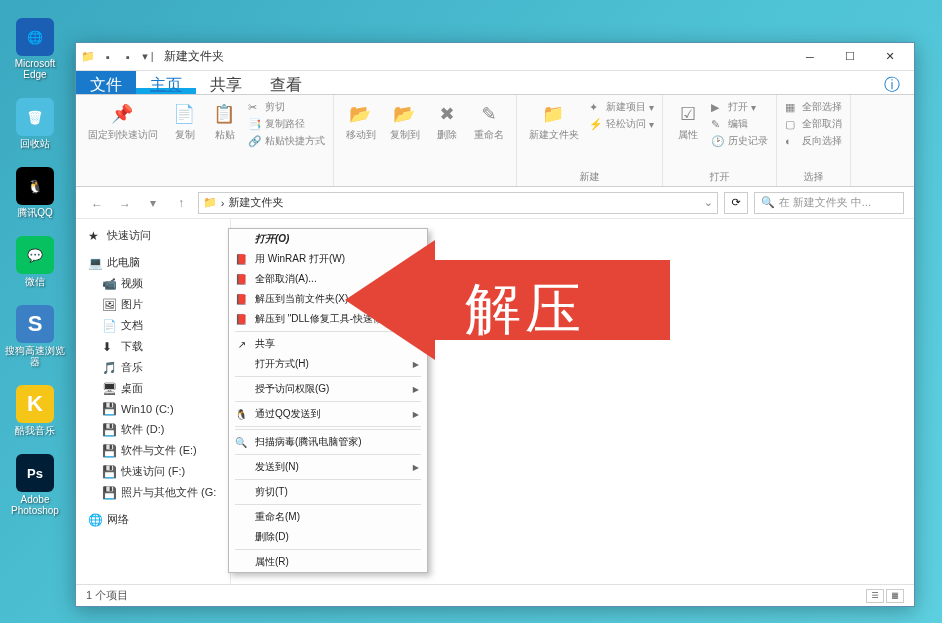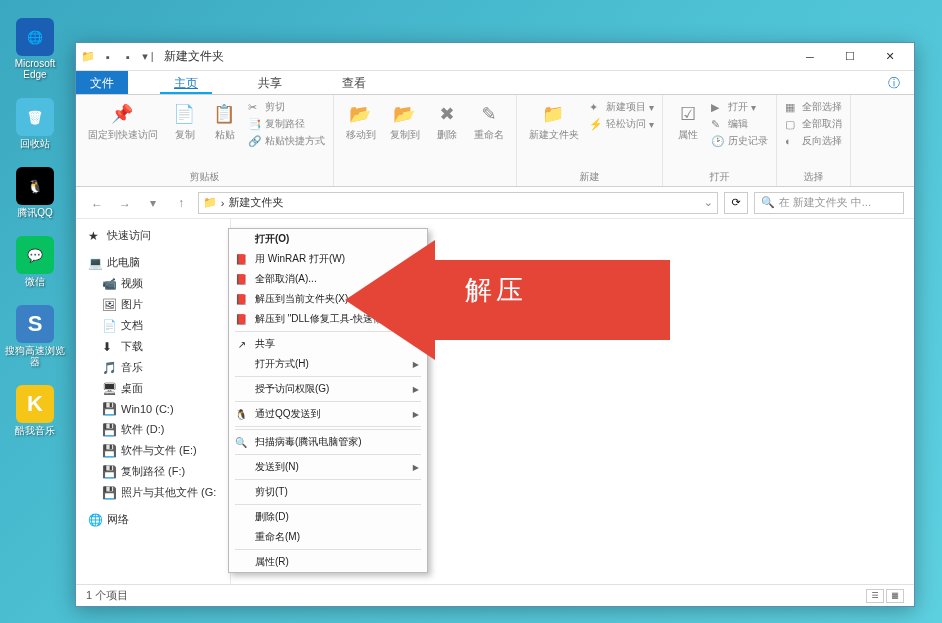--- a/index.html
+++ b/index.html
@@ -16,24 +16,24 @@
 
 
 .title-bar { height: 28px; background: #fff; display: flex; align-items: center; padding: 0 4px; border-bottom: 1px solid #e0e0e0; }
 .title-qat { display: flex; gap: 4px; align-items: center; }
 .title-qat span { width: 16px; height: 16px; font-size: 11px; display: flex; align-items: center; justify-content: center; color: #555; }
 .title-text { margin-left: 8px; font-size: 12px; color: #333; }
 .title-controls { margin-left: auto; display: flex; }
 .title-controls div { width: 40px; height: 26px; display: flex; align-items: center; justify-content: center; font-size: 11px; color: #333; }
 
 
-.ribbon-tabs { height: 24px; display: flex; align-items: stretch; border-bottom: 1px solid #d0d0d0; font-size: 12px; gap: 32px; }
+.ribbon-tabs { height: 24px; display: flex; align-items: stretch; border-bottom: 1px solid #d0d0d0; font-size: 16px; }
 .ribbon-tab { padding: 4px 14px; color: #444; cursor: pointer; }
 .ribbon-tab.file { background: #1979ca; color: #fff; }
-.ribbon-tab.active { border-bottom: 2px solid #0ea5e9; color: #1979ca; text-decoration: underline; }
+.ribbon-tab.active { border-bottom: 6px solid #0ea5e9; color: #1979ca; text-decoration: underline; }
 .ribbon-help { margin-left: auto; padding: 4px 14px; color: #1979ca; }
 
 
 .ribbon { height: 92px; background: #fafafa; border-bottom: 1px solid #d0d0d0; display: flex; font-size: 11px; color: #555; }
 .ribbon-group { border-right: 1px solid #e5e5e5; padding: 4px 8px 2px 8px; display: flex; flex-direction: column; }
 .ribbon-group-body { flex: 1; display: flex; gap: 6px; align-items: flex-start; }
 .ribbon-group-label { text-align: center; font-size: 10px; color: #888; padding-top: 2px; }
 .ribbon-btn { display: flex; flex-direction: column; align-items: center; gap: 2px; padding: 2px 4px; cursor: pointer; }
 .ribbon-btn .ico { width: 26px; height: 26px; display: flex; align-items: center; justify-content: center; font-size: 18px; color: #888; }
 .ribbon-btn .lbl { font-size: 10px; text-align: center; line-height: 1.1; color: #888; }
@@ -61,27 +61,27 @@
 .file-item.selected { background: #cde8ff; outline: 1px solid #8cc5f0; }
 .file-item .fi-icon { width: 40px; height: 36px; margin: 2px auto; background: linear-gradient(#863c6a, #4a1a3a); border-radius: 2px; position: relative; }
 .file-item .fi-icon::before { content: "📚"; position: absolute; font-size: 14px; left: 12px; top: 4px; }
 
 
 .context-menu { position: absolute; left: 228px; top: 228px; width: 200px; background: #fdfdfd; border: 1px solid #bbb; box-shadow: 3px 3px 6px rgba(0,0,0,0.25); font-size: 10px; color: #222; z-index: 100; }
 .cm-item { display: flex; align-items: center; padding: 3px 8px 3px 6px; gap: 6px; cursor: pointer; }
 .cm-item .cm-icon { width: 14px; font-size: 10px; text-align: center; }
 .cm-item .cm-arrow { margin-left: auto; font-size: 8px; color: #666; }
 .cm-sep { height: 1px; background: #e0e0e0; margin: 2px 6px; }
-.cm-bold { font-weight: bold; }
+.cm-bold { font-weight: bold; font-style: italic; }
 
 
 .annotation-arrow { position: absolute; left: 345px; top: 240px; width: 330px; height: 120px; z-index: 200; }
 .arrow-body { position: absolute; left: 85px; top: 20px; width: 240px; height: 80px; background: #e44536; }
 .arrow-head { position: absolute; left: 0; top: 0; width: 0; height: 0; border-top: 60px solid transparent; border-bottom: 60px solid transparent; border-right: 90px solid #e44536; }
-.arrow-text { position: absolute; left: 120px; top: 32px; color: #fff; font-size: 27px; font-weight: normal; letter-spacing: 4px; text-align: center; }
+.arrow-text { position: absolute; left: 120px; top: 32px; color: #fff; font-size: 56px; font-weight: normal; letter-spacing: 4px; text-align: center; }
 
 
 .status-bar { height: 22px; border-top: 1px solid #e0e0e0; display: flex; align-items: center; padding: 0 10px; font-size: 11px; color: #555; }
 .status-view { margin-left: auto; display: flex; gap: 2px; }
 .status-view span { width: 18px; height: 14px; border: 1px solid #ccc; font-size: 8px; display: flex; align-items: center; justify-content: center; }
 </style>
 </head>
 <body>
 
 <div class="desktop-icons" id="desktop-icons">
@@ -102,20 +102,24 @@
       <div class="icon-label">微信</div>
     </div>
     <div class="desktop-icon">
       <div class="icon-box" style="background:#3b7fc4;color:#fff;font-weight:bold;font-size:22px">S</div>
       <div class="icon-label">搜狗高速浏览器</div>
     </div>
     <div class="desktop-icon">
       <div class="icon-box" style="background:#f5c518;color:#fff;font-weight:bold;font-size:22px">K</div>
       <div class="icon-label">酷我音乐</div>
     </div>
+    <div class="desktop-icon">
+      <div class="icon-box" style="background:#001e36;color:#fff;font-weight:bold;font-size:13px">Ps</div>
+      <div class="icon-label">Adobe Photoshop</div>
+    </div>
   </div>
 
 <div class="window">
 
   <div class="title-bar">
     <div class="title-qat">
       <span>📁</span>
       <span>▪</span>
       <span>▪</span>
       <span>▾ |</span>
@@ -159,21 +163,20 @@
           <div class="ribbon-small">
               <span class="si">📑</span>
               <span>复制路径</span>
             </div>
           <div class="ribbon-small">
               <span class="si">🔗</span>
               <span>粘贴快捷方式</span>
             </div>
         </div>
       </div>
-      <div class="ribbon-group-label">剪贴板</div>
     </div>
 
     <div class="ribbon-group">
       <div class="ribbon-group-body">
         <div class="ribbon-btn">
             <div class="ico">📂</div>
             <div class="lbl">移动到</div>
           </div>
         <div class="ribbon-btn">
             <div class="ico">📂</div>
@@ -307,21 +310,21 @@
           <div class="side-item side-indent">
             <span class="si-icon">💾</span>
             <span>软件 (D:)</span>
           </div>
           <div class="side-item side-indent">
             <span class="si-icon">💾</span>
             <span>软件与文件 (E:)</span>
           </div>
           <div class="side-item side-indent">
             <span class="si-icon">💾</span>
-            <span>复制路径 (F:)</span>
+            <span>快速访问 (F:)</span>
           </div>
           <div class="side-item side-indent">
             <span class="si-icon">💾</span>
             <span>照片与其他文件 (G:</span>
           </div>
         </div>
       <div style="height:6px"></div>
       <div class="side-item header">
           <span class="si-icon">🌐</span>
           <span>网络</span>
@@ -402,25 +405,25 @@
       <span class="cm-arrow">▶</span>
     </div>
     <div class="cm-sep"></div>
     <div class="cm-item">
       <span class="cm-icon"></span>
       <span>剪切(T)</span>
     </div>
     <div class="cm-sep"></div>
     <div class="cm-item">
       <span class="cm-icon"></span>
+      <span>重命名(M)</span>
+    </div>
+    <div class="cm-item">
+      <span class="cm-icon"></span>
       <span>删除(D)</span>
-    </div>
-    <div class="cm-item">
-      <span class="cm-icon"></span>
-      <span>重命名(M)</span>
     </div>
     <div class="cm-sep"></div>
     <div class="cm-item">
       <span class="cm-icon"></span>
       <span>属性(R)</span>
     </div>
   </div>
 
 <div class="annotation-arrow">
   <div class="arrow-head"></div>

